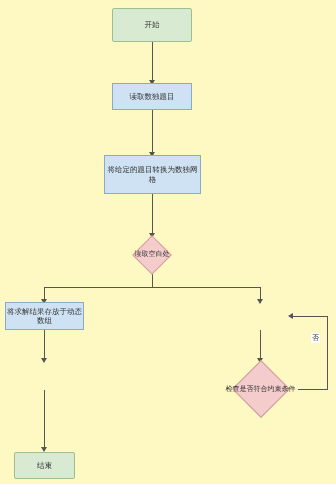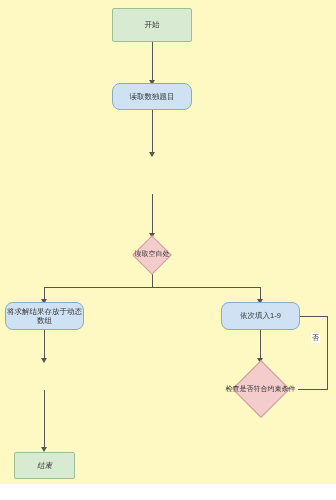--- a/index.html
+++ b/index.html
@@ -17,21 +17,20 @@
   }
   .node {
     position: absolute;
     box-sizing: border-box;
     display: flex;
     align-items: center;
     justify-content: center;
     text-align: center;
     line-height: 1.25;
     color: #333333;
-    border-radius: 8px;
   }
   .proc {
     background: #cfe2f3;
     border: 1px solid #8aabc4;
     font-size: 7.5px;
   }
   .terminator {
     background: #d9ead3;
     border: 1px solid #9dbf8f;
     border-radius: 2px;
@@ -128,37 +127,37 @@
   <div class="edge-label" style="left:311px; top:333px;">否</div>
 
   <div class="node terminator" style="left:112px; top:8px; width:80px; height:34px;">
     <span>开始</span>
   </div>
 
   <div class="node proc" style="left:112px; top:83px; width:80px; height:27px;">
     <span>读取数独题目</span>
   </div>
 
+  <div class="node proc" style="left:104px; top:155px; width:97px; height:39px;">
+    <span>将给定的题目转换为数独网格</span>
+  </div>
 
   <div class="decision-wrap" style="left:117px; top:236px; width:70px; height:37px;">
     <div class="decision-shape" style="width:26px; height:26px;"></div>
     <span class="decision-label">读取空白处</span>
   </div>
 
   <div class="node proc" style="left:5px; top:302px; width:79px; height:28px;justify-content:flex-end;">
     <span>将求解结果存放于动态数组</span>
   </div>
 
 
-  <div class="node terminator" style="left:14px; top:452px; width:61px; height:27px;font-style:italic;">
+  <div class="node terminator" style="left:14px; top:452px; width:61px; height:27px;">
     <span>结束</span>
   </div>
 
-  <div class="node proc" style="left:221px; top:302px; width:79px; height:28px;">
-    <span>依次填入1-9</span>
-  </div>
 
   <div class="decision-wrap" style="left:207px; top:361px; width:107px; height:56px;">
     <div class="decision-shape" style="width:39px; height:39px;"></div>
     <span class="decision-label">检查是否符合约束条件</span>
   </div>
 
 </div>
 
 </body></html>

